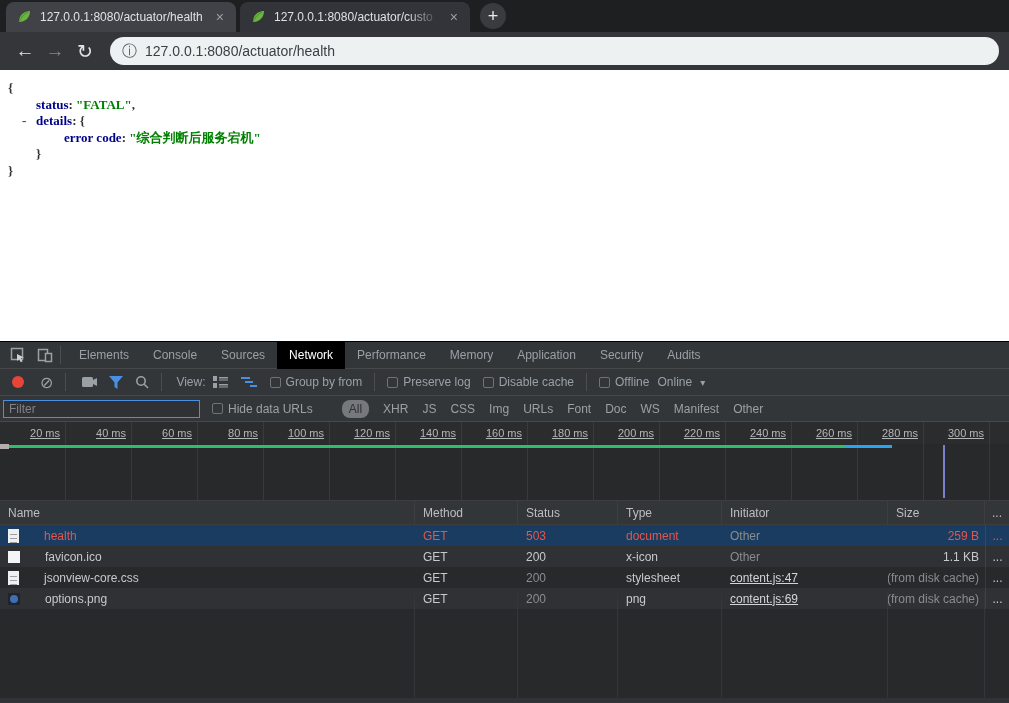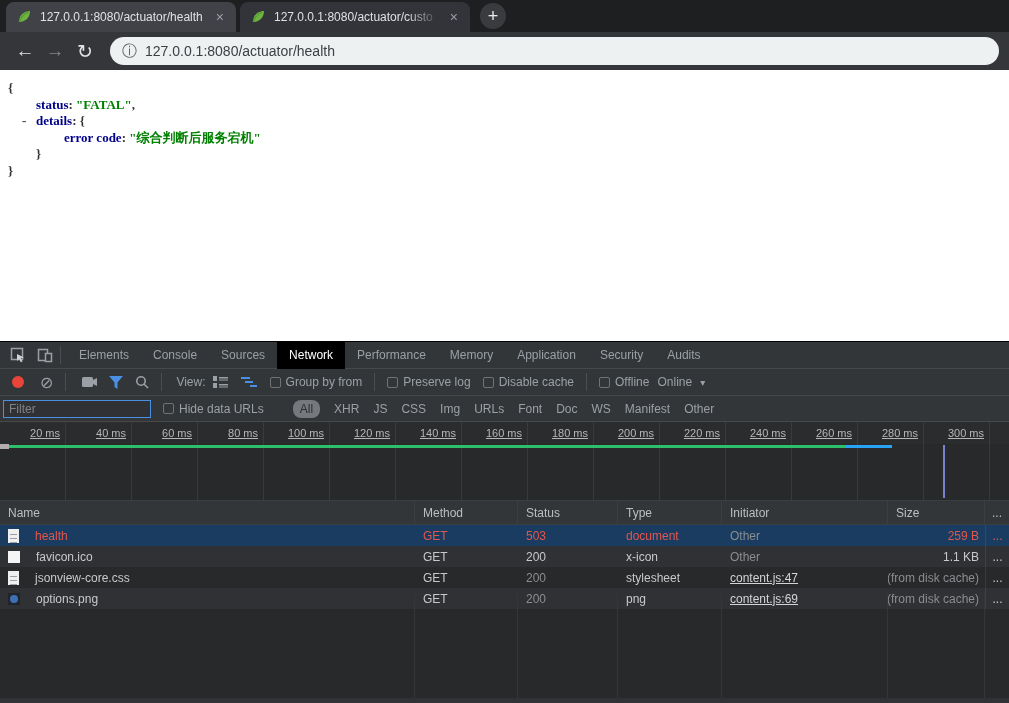--- a/index.html
+++ b/index.html
@@ -51,21 +51,21 @@
 
   .dt-toolbar2 { height:27px; background:#333639; display:flex; align-items:center; border-bottom:1px solid #47484a; }
   .record-dot { width:12px; height:12px; border-radius:50%; background:#e8443a; margin-left:12px; }
   .clear-icon { color:#9aa0a6; font-size:16px; margin-left:16px; }
   .tb-label { color:#9aa0a6; margin-left:8px; }
   .checkbox { width:11px; height:11px; border:1px solid #707276; border-radius:2px; background:transparent;
               margin:0 5px 0 12px; flex:0 0 11px; }
   .dd-arrow { color:#9aa0a6; margin:0 10px 0 8px; font-size:10px; }
 
   .dt-filterbar { height:26px; background:#333639; display:flex; align-items:center; border-bottom:1px solid #47484a; }
-  .filter-input { width:148px; height:18px; margin-left:3px; background:#303134; border:1px solid #4a90e2;
+  .filter-input { width:197px; height:18px; margin-left:3px; background:#303134; border:1px solid #4a90e2;
                   color:#c7c9cb; font-size:12px; padding:0 5px; outline:none; }
   .filter-input::placeholder { color:#808285; }
   .pill { color:#9aa0a6; margin-left:14px; }
   .pill.active { background:#75787c; color:#2f3033; border-radius:8px; padding:2px 7px; margin-left:29px; }
 
   .ruler { height:22px; display:flex; background:#2b2c2e;
            background-image:repeating-linear-gradient(to right, transparent 0 65px, #3a3b3e 65px 66px); }
   .ruler-cell { width:66px; flex:0 0 66px; text-align:right; padding:5px 6px 0 0; color:#b4b6b8; font-size:11px;text-decoration:underline; }
 
   .overview { position:relative; height:57px; background:#28292b; border-bottom:1px solid #3d3e41;
@@ -84,21 +84,21 @@
   .trow { height:21px; }
   .trow > div { display:flex; align-items:center; padding-left:8px; overflow:hidden; white-space:nowrap; }
   .trow .c-size { justify-content:flex-end; padding-right:6px; }
   .trow .c-more { justify-content:center; padding-left:0; border-left:1px solid rgba(255,255,255,0.08); }
   .row-odd  { background:#28292b; }
   .row-even { background:#303134; }
   .row-selected { background:#1a3c60; }
   .txt-red { color:#e2574d; }
   .txt-dim { color:#8a8d90; }
   .txt-link { color:#d2d4d6; text-decoration:underline; }
-  .name-cell { gap:16px; }
+  .name-cell { gap:25px; }
   .doc-icon { width:11px; height:14px; background:#f0f0f0; flex:0 0 11px;
               background-image:repeating-linear-gradient(to bottom, #f0f0f0 0 3px, #9aa0a6 3px 4px);
               background-size:7px 100%; background-position:2px 2px; background-repeat:no-repeat; }
   .img-icon { width:12px; height:12px; background:#f5f5f5; flex:0 0 12px; }
   .png-icon { width:12px; height:12px; background:#20242c; position:relative; flex:0 0 12px; }
   .png-icon::after { content:""; position:absolute; left:2px; top:2px; width:8px; height:8px;
                      border-radius:50%; background:#3f6fb5; }
 
   .table-rest { position:absolute; left:0; top:251px; bottom:0; width:1009px; }
   .table-rest > div { border-right:1px solid #35363a; height:100%; }

